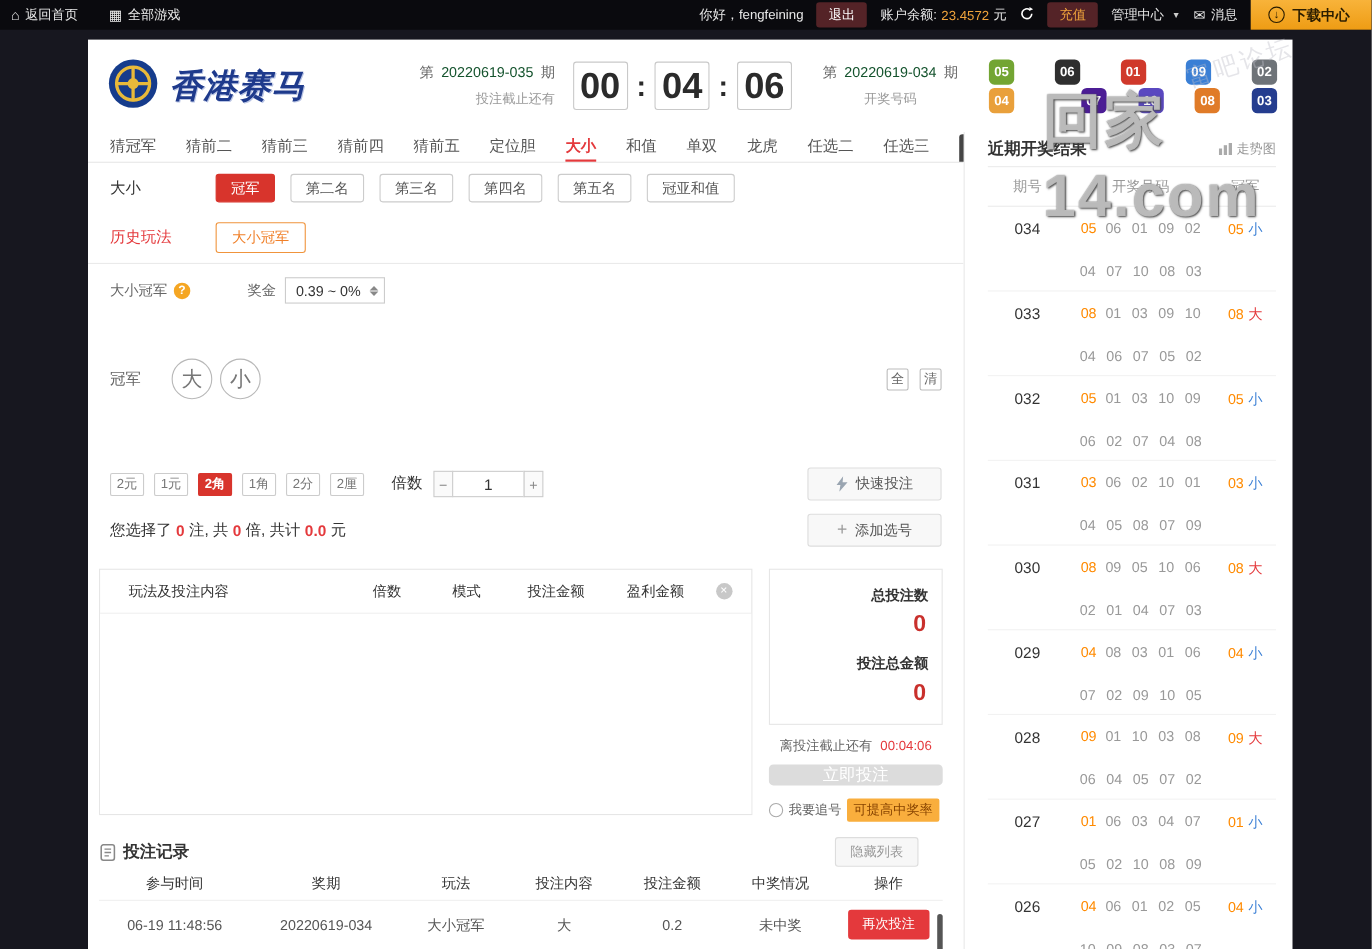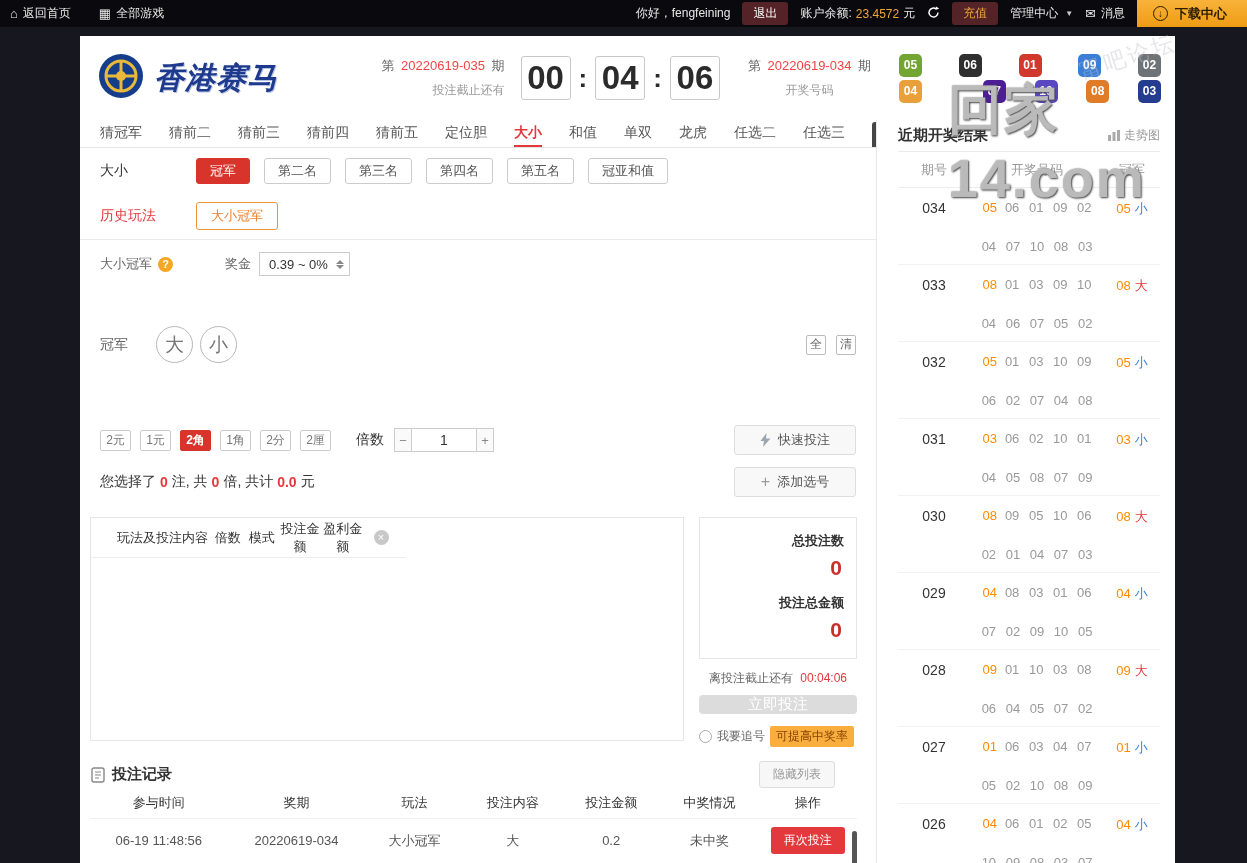--- a/index.html
+++ b/index.html
@@ -26,21 +26,21 @@
 
   
   .container { position:absolute; left:80px; top:36px; width:1095px; bottom:0; background:#fff; overflow:hidden; }
 
   
   .site-header { height:84px; display:flex; align-items:center; padding:0 14px 0 18px; }
   .brand { display:flex; align-items:center; }
   .brand-name { font-size:30px; font-weight:bold; font-style:italic; color:#1e3a8c; margin-left:10px; letter-spacing:1px; text-shadow:1px 1px 0 #b9c4e4; }
   .issue-block { font-size:13px; color:#666; white-space:nowrap; }
   .issue-cur { margin-left:auto; text-align:right; margin-right:16px; }
-  .issue-num { color:#ef4444; margin:0 3px; }
+  .issue-num { color:#14532d; margin:0 3px; }
   .issue-note { font-size:12px; color:#999; margin-top:7px; }
   .countdown { display:flex; align-items:center; gap:8px; }
   .cd-cell { width:50px; height:44px; border:1px solid #c9c9c9; border-radius:3px; font-size:33px; font-weight:bold; color:#2b2b2b; display:flex; align-items:center; justify-content:center; background:#fff; }
   .cd-colon { font-size:26px; font-weight:bold; color:#2b2b2b; }
   .issue-last { margin:0 28px; text-align:center; }
   .balls { width:262px; }
   .ball-row { display:flex; justify-content:space-between; margin:3px 0; }
   .ball { width:23px; height:23px; border-radius:5px; color:#fff; font-size:12px; font-weight:bold; display:flex; align-items:center; justify-content:center; }
 
   
@@ -91,21 +91,21 @@
   .step-btn { width:18px; height:24px; border:1px solid #ccc; background:#fafafa; color:#888; display:flex; align-items:center; justify-content:center; font-size:13px; cursor:pointer; }
   .step-input { width:66px; height:24px; border:1px solid #ccc; margin:0 -1px; text-align:center; font-size:14px; color:#333; font-family:inherit; background:#fff; }
   .ghost-btn { width:122px; height:30px; border:1px solid #ddd; background:#f8f8f8; border-radius:3px; color:#555; font-size:13px; display:flex; align-items:center; justify-content:center; gap:7px; margin-left:auto; cursor:pointer; }
 
   
   .summary-row { display:flex; align-items:center; padding:0 20px; margin-top:12px; font-size:14px; color:#333; height:30px; }
   .num-hl { color:#e4393c; font-weight:bold; margin:0 4px; }
 
   
   .bet-area { display:flex; margin:20px 19px 0 10px; gap:15px; height:224px; }
-  .bet-table { flex:1; border:1px solid #e6e6e6; display:flex; flex-direction:row; }
+  .bet-table { flex:1; border:1px solid #e6e6e6; display:flex; flex-direction:column; }
   .bt-header { display:flex; align-items:center; height:40px; border-bottom:1px solid #eee; font-size:13px; color:#333; padding:0 8px 0 0; }
   .bt-c { text-align:center; }
   .bt-c1 { flex:2.2; text-align:left; padding-left:26px; }
   .bt-c2 { flex:.8; } .bt-c3 { flex:.8; } .bt-c4 { flex:1; } .bt-c5 { flex:1; }
   .bt-close { width:34px; display:flex; justify-content:center; }
   .circle-x { width:15px; height:15px; border-radius:50%; background:#c8c8c8; color:#fff; font-size:11px; line-height:15px; text-align:center; cursor:pointer; }
   .bt-body { flex:1; background:#fff; }
   .bet-panel { width:158px; display:flex; flex-direction:column; }
   .bp-box { border:1px solid #e6e6e6; padding:14px 12px 16px; text-align:right; }
   .bp-label { font-size:13px; font-weight:bold; color:#333; }

